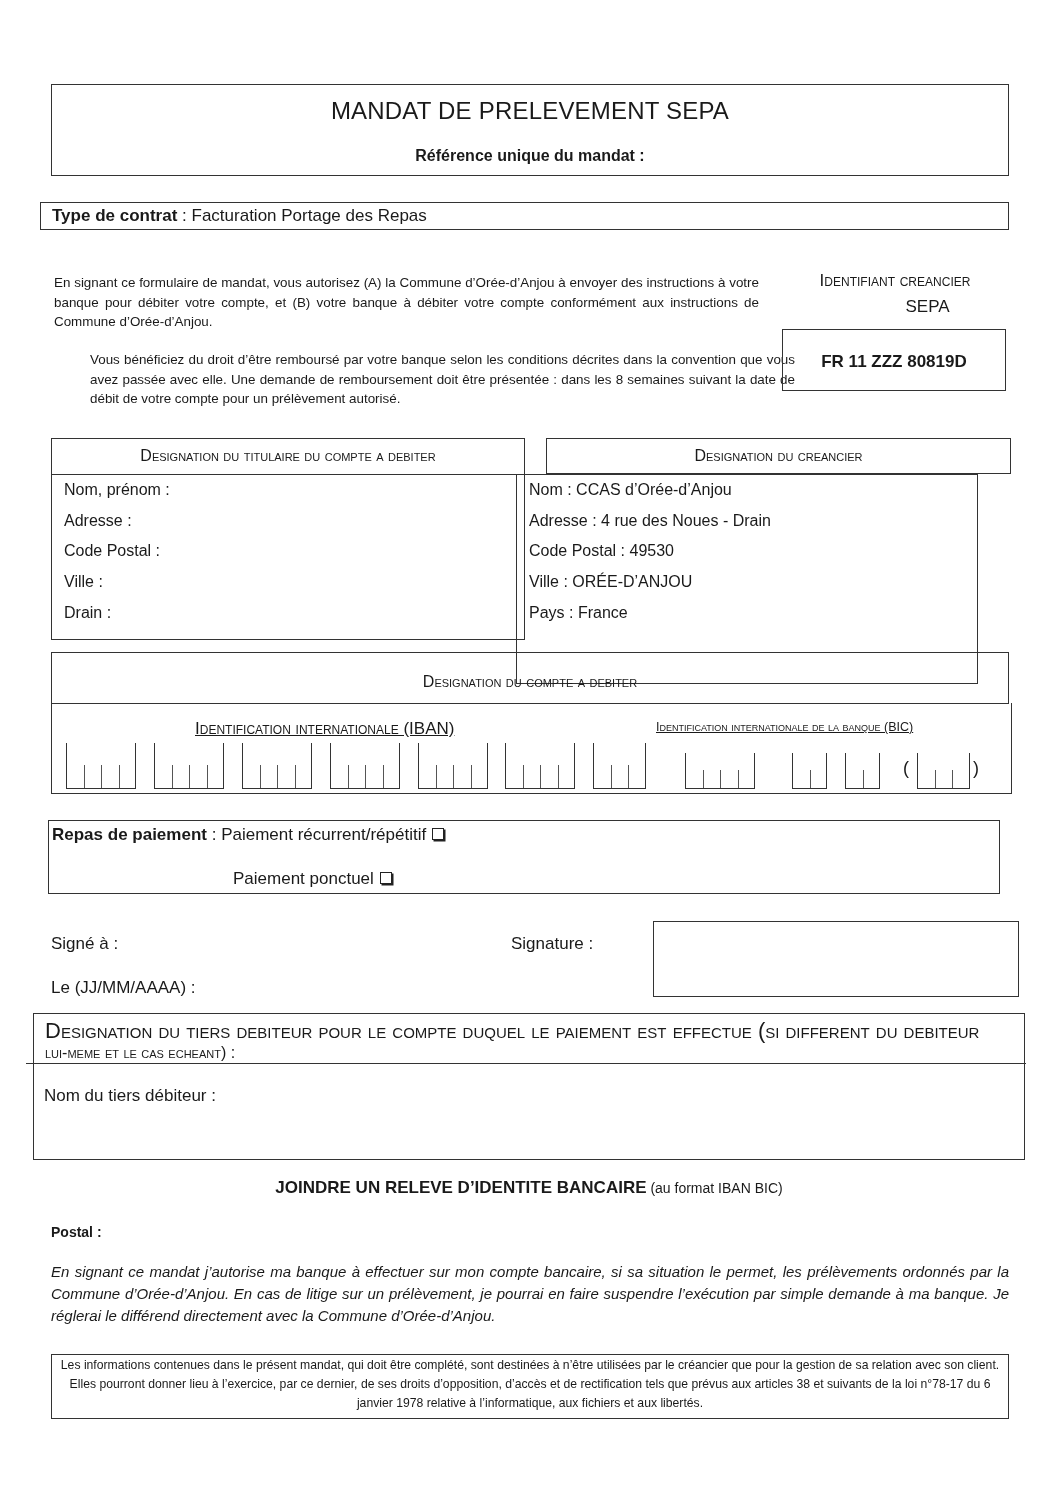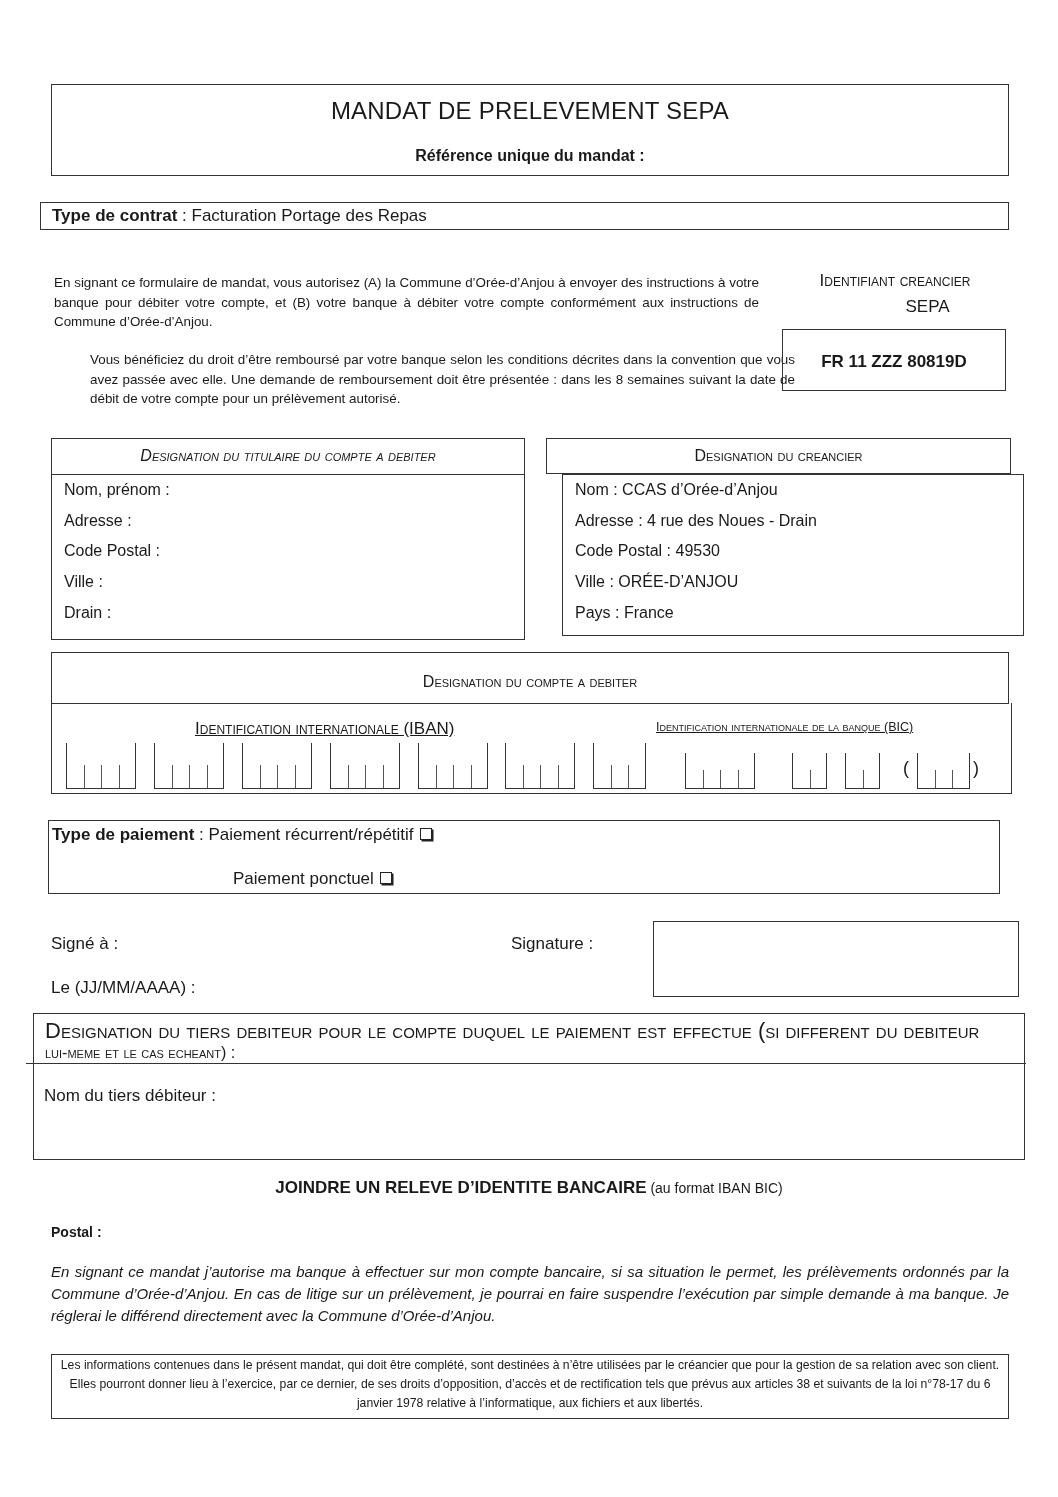--- a/index.html
+++ b/index.html
@@ -40,24 +40,24 @@
 </div>
 
 <div class="abs box" style="left:51px;top:474px;width:474px;height:166px;">
   <div class="row" style="top:6px;">Nom, prénom :</div>
   <div class="row" style="top:37px;">Adresse :</div>
   <div class="row" style="top:67px;">Code Postal :</div>
   <div class="row" style="top:98px;">Ville :</div>
   <div class="row" style="top:129px;">Drain :</div>
 </div>
 <div class="abs box" style="left:51px;top:438px;width:474px;height:37px;background:#fff;">
-  <div class="abs hdr sc" style="top:8px;font-style:italic;">Designation du titulaire du compte a debiter</div>
-</div>
-
-<div class="abs box" style="left:562px;top:474px;width:462px;height:162px;">
+  <div class="abs hdr sc" style="top:8px;">Designation du titulaire du compte a debiter</div>
+</div>
+
+<div class="abs box" style="left:516px;top:474px;width:462px;height:210px;">
   <div class="row" style="top:6px;">Nom : CCAS d’Orée-d’Anjou</div>
   <div class="row" style="top:37px;">Adresse : 4 rue des Noues - Drain</div>
   <div class="row" style="top:67px;">Code Postal : 49530</div>
   <div class="row" style="top:98px;">Ville : ORÉE-D’ANJOU</div>
   <div class="row" style="top:129px;">Pays : France</div>
 </div>
 <div class="abs box" style="left:546px;top:438px;width:465px;height:36px;background:#fff;">
   <div class="abs hdr sc" style="top:8px;">Designation du creancier</div>
 </div>
 
@@ -182,21 +182,21 @@
         <div style="position: absolute; left: -1px; bottom: 0px; height: 18px; border-left: 1.5px solid rgb(85, 85, 85);"></div>
       </div>
       <div style="position: absolute; left: 35px; bottom: 0px; width: 17.5px; height: 100%;">
         <div style="position: absolute; left: -1px; bottom: 0px; height: 18px; border-left: 1.5px solid rgb(85, 85, 85);"></div>
       </div>
     </div>
   </div>
 
 <div class="abs box" style="left:48px;top:820px;width:952px;height:74px;font-size:17px;">
   <div class="abs" style="left:3px;top:4px;">
-    <span class="u">Type de paiement</span><span> : </span><span>Paiement récurrent/répétitif</span><span class="chk"></span>
+    <span class="u">Repas de paiement</span><span> : </span><span>Paiement récurrent/répétitif</span><span class="chk"></span>
   </div>
   <div class="abs" style="left:184px;top:48px;">
     <span>Paiement ponctuel</span><span class="chk"></span>
   </div>
 </div>
 
 <div class="abs" style="left:51px;top:934px;font-size:17px;">Signé à :</div>
 <div class="abs" style="left:51px;top:978px;font-size:17px;">Le (JJ/MM/AAAA) :</div>
 <div class="abs" style="left:511px;top:934px;font-size:17px;">Signature :</div>
 <div class="abs box" style="left:653px;top:921px;width:366px;height:76px;"></div>

